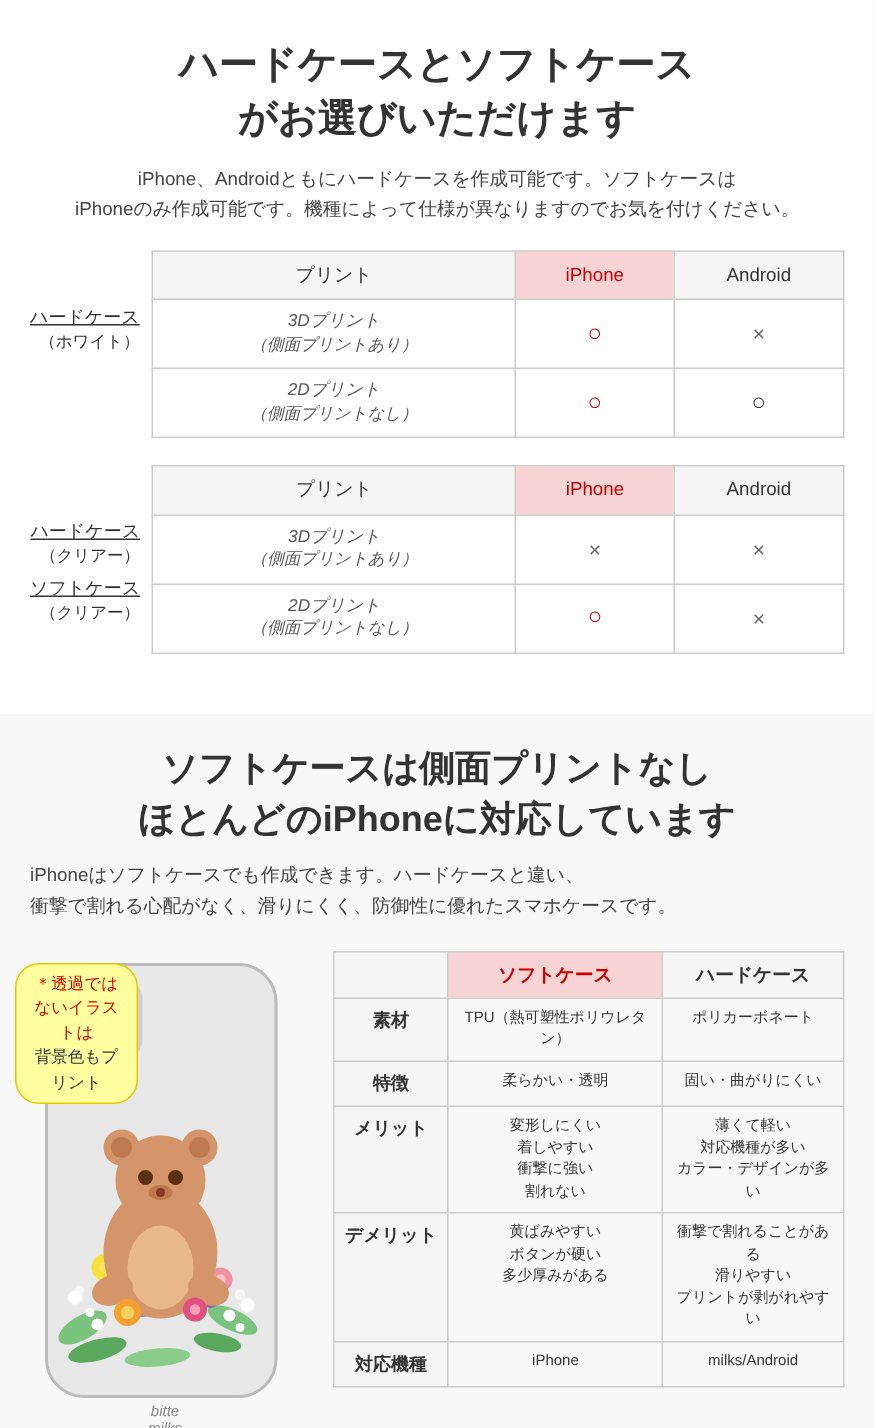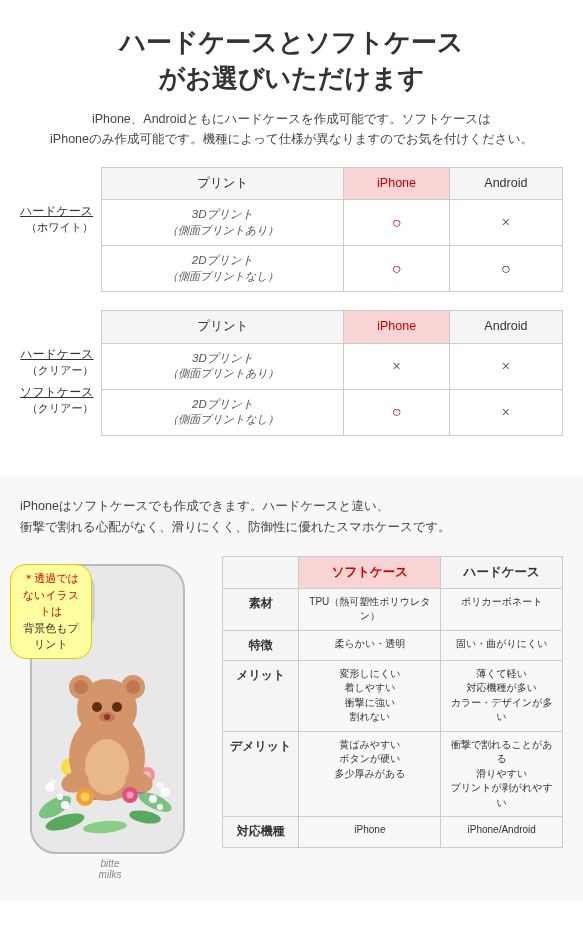--- a/index.html
+++ b/index.html
@@ -259,20 +259,23 @@
             <td><span class="mark-circle">○</span></td>
             <td><span class="mark-cross">×</span></td>
           </tr>
         </tbody>
       </table>
     </div>
   </div>
 </div>
 
 <div class="section2">
+  <div class="section2-title">
+    ソフトケースは側面プリントなし<br>ほとんどのiPhoneに対応しています
+  </div>
   <div class="section2-desc">
     iPhoneはソフトケースでも作成できます。ハードケースと違い、<br>
     衝撃で割れる心配がなく、滑りにくく、防御性に優れたスマホケースです。
   </div>
 
   <div class="compare-area">
 
     <div class="phone-side">
       
       <div style="position:relative; display:inline-block; width:180px;">
@@ -406,20 +409,20 @@
             <td class="td-content">薄くて軽い<br>対応機種が多い<br>カラー・デザインが多い</td>
           </tr>
           <tr>
             <td class="td-label">デメリット</td>
             <td class="td-content">黄ばみやすい<br>ボタンが硬い<br>多少厚みがある</td>
             <td class="td-content">衝撃で割れることがある<br>滑りやすい<br>プリントが剥がれやすい</td>
           </tr>
           <tr>
             <td class="td-label">対応機種</td>
             <td class="td-content">iPhone</td>
-            <td class="td-content">iPhone/Android</td>
+            <td class="td-content">milks/Android</td>
           </tr>
         </tbody>
       </table>
 
     </div>
   </div>
 </div>
 
 </body></html>

